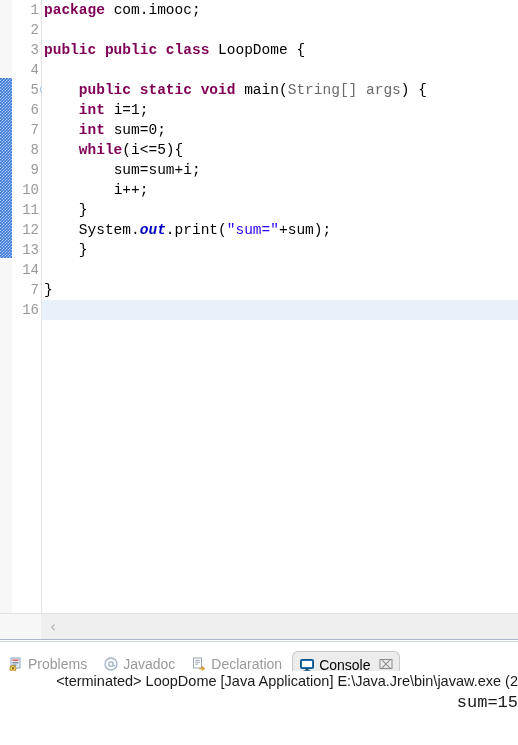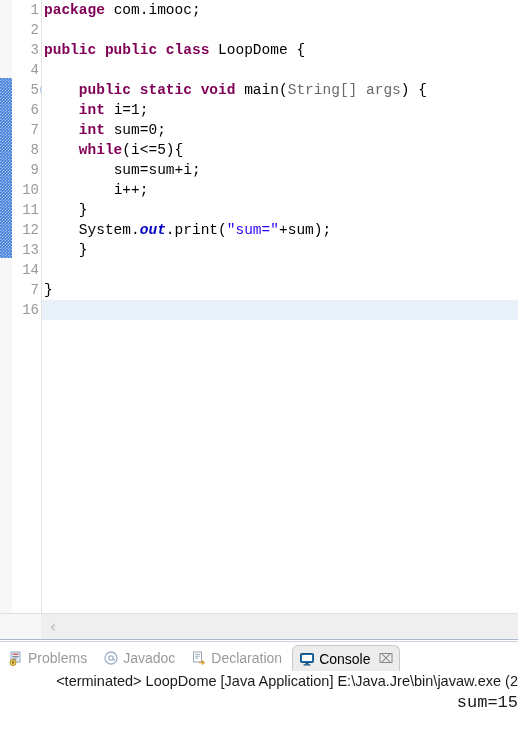--- a/index.html
+++ b/index.html
@@ -163,21 +163,21 @@
   }
   #tab-bar {
     position: absolute;
     left: 0; top: 4px;
     width: 518px;
     height: 28px;
     background: #ffffff;
   }
   .tab {
     position: absolute;
-    top: 2px;
+    top: 8px;
     height: 26px;
     display: flex;
     align-items: center;
     gap: 4px;
     padding: 0 6px;
     box-sizing: border-box;
     font-size: 14px;
     color: #9a9a9a;
     white-space: nowrap;
     justify-content: space-between;

